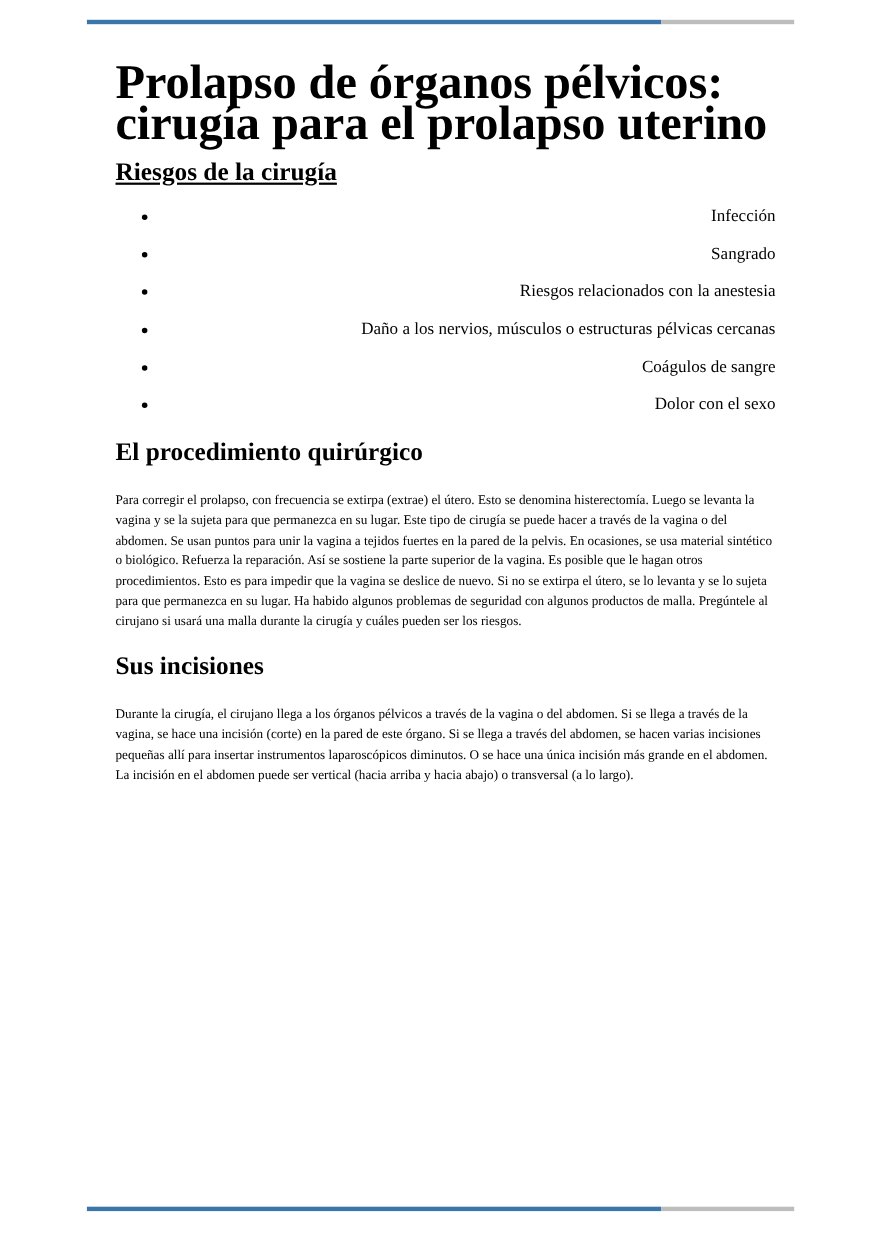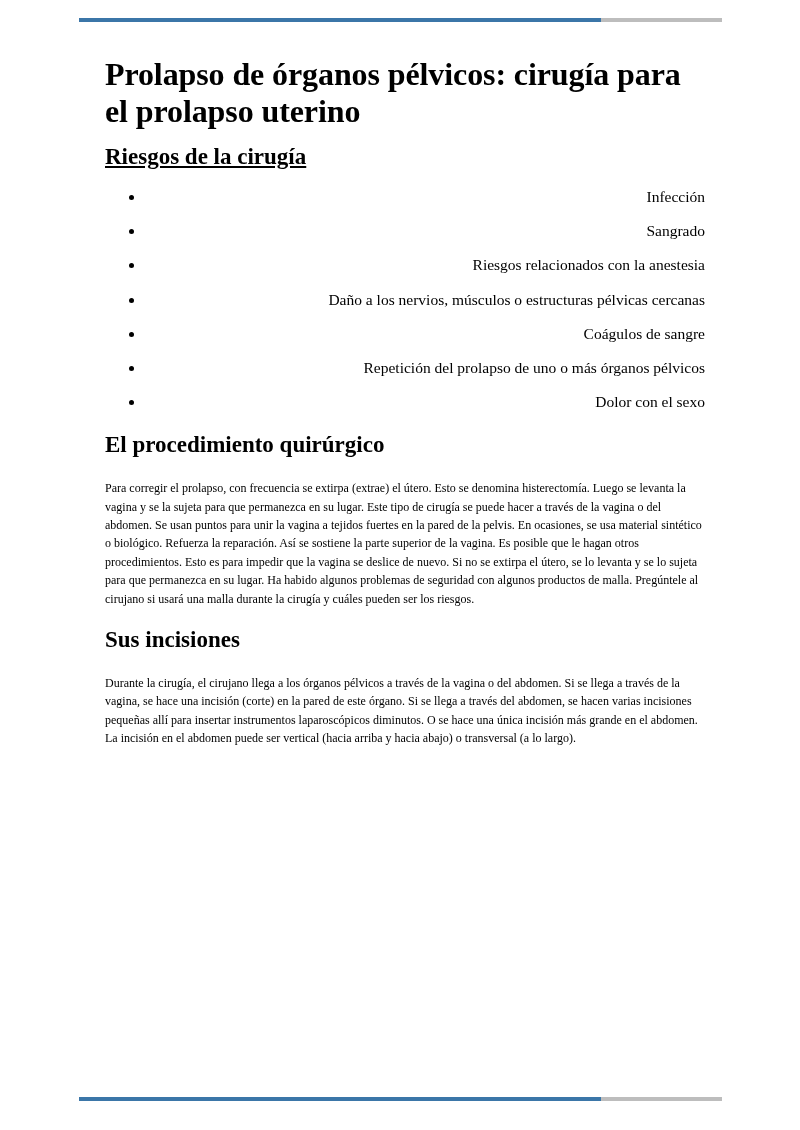--- a/index.html
+++ b/index.html
@@ -29,21 +29,21 @@
 
     .content {
       position: absolute;
       left: 105px;
       top: 52px;
       width: 600px;
     }
     h1 {
       font-family: "Liberation Serif", serif;
       font-weight: bold;
-      font-size: 32px;
+      font-size: 44px;
       line-height: 37px;
       margin: 4px 0 0 0;
       letter-spacing: -0.1px;
     }
     h2 {
       font-family: "Liberation Serif", serif;
       font-weight: bold;
       font-size: 23px;
       line-height: 28px;
       margin: 0;
@@ -101,21 +101,20 @@
 <div class="content">
   <h1>Prolapso de órganos pélvicos: cirugía para el prolapso uterino</h1>
 
   <h2 class="h2-risks">Riesgos de la cirugía</h2>
   <ul class="risks">
     <li><span class="bullet"></span><span>Infección</span></li>
     <li><span class="bullet"></span><span>Sangrado</span></li>
     <li><span class="bullet"></span><span>Riesgos relacionados con la anestesia</span></li>
     <li><span class="bullet"></span><span>Daño a los nervios, músculos o estructuras pélvicas cercanas</span></li>
     <li><span class="bullet"></span><span>Coágulos de sangre</span></li>
-    <li><span class="bullet"></span><span>Repetición del prolapso de uno o más órganos pélvicos</span></li>
     <li><span class="bullet"></span><span>Dolor con el sexo</span></li>
   </ul>
 
   <h2 class="h2-proc">El procedimiento quirúrgico</h2>
   <p class="body">Para corregir el prolapso, con frecuencia se extirpa (extrae) el útero. Esto se denomina histerectomía. Luego se levanta la vagina y se la sujeta para que permanezca en su lugar. Este tipo de cirugía se puede hacer a través de la vagina o del abdomen. Se usan puntos para unir la vagina a tejidos fuertes en la pared de la pelvis. En ocasiones, se usa material sintético o biológico. Refuerza la reparación. Así se sostiene la parte superior de la vagina. Es posible que le hagan otros procedimientos. Esto es para impedir que la vagina se deslice de nuevo. Si no se extirpa el útero, se lo levanta y se lo sujeta para que permanezca en su lugar. Ha habido algunos problemas de seguridad con algunos productos de malla. Pregúntele al cirujano si usará una malla durante la cirugía y cuáles pueden ser los riesgos.</p>
 
   <h2 class="h2-inc">Sus incisiones</h2>
   <p class="body">Durante la cirugía, el cirujano llega a los órganos pélvicos a través de la vagina o del abdomen. Si se llega a través de la vagina, se hace una incisión (corte) en la pared de este órgano. Si se llega a través del abdomen, se hacen varias incisiones pequeñas allí para insertar instrumentos laparoscópicos diminutos. O se hace una única incisión más grande en el abdomen. La incisión en el abdomen puede ser vertical (hacia arriba y hacia abajo) o transversal (a lo largo).</p>
 </div>
 

